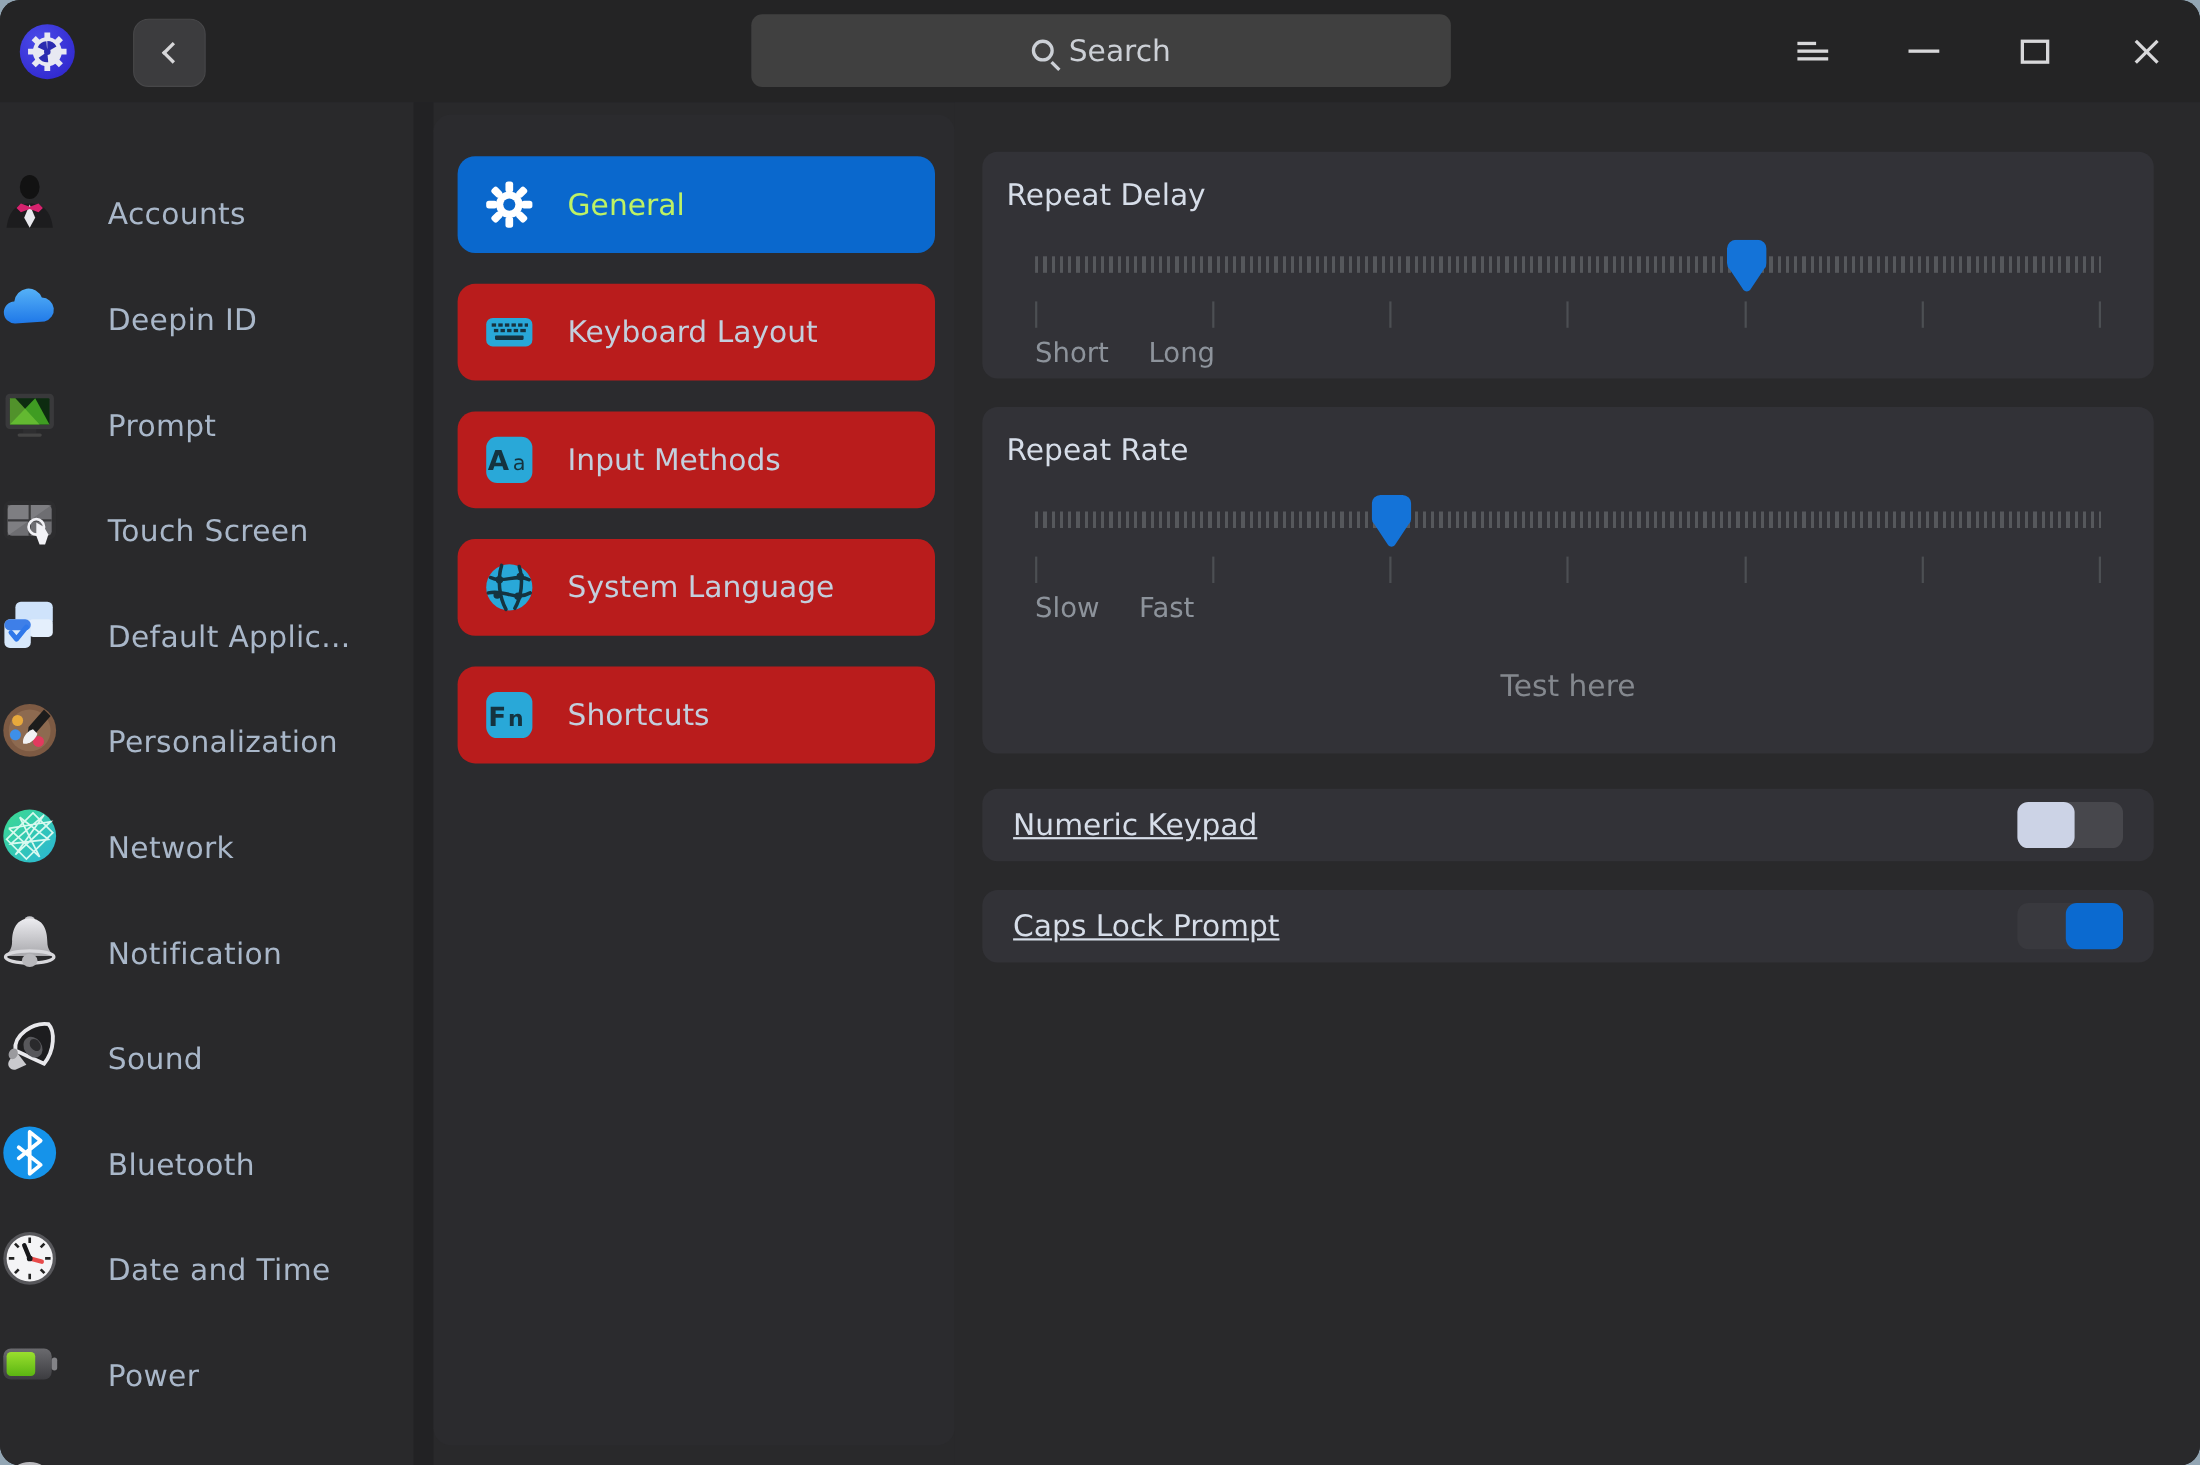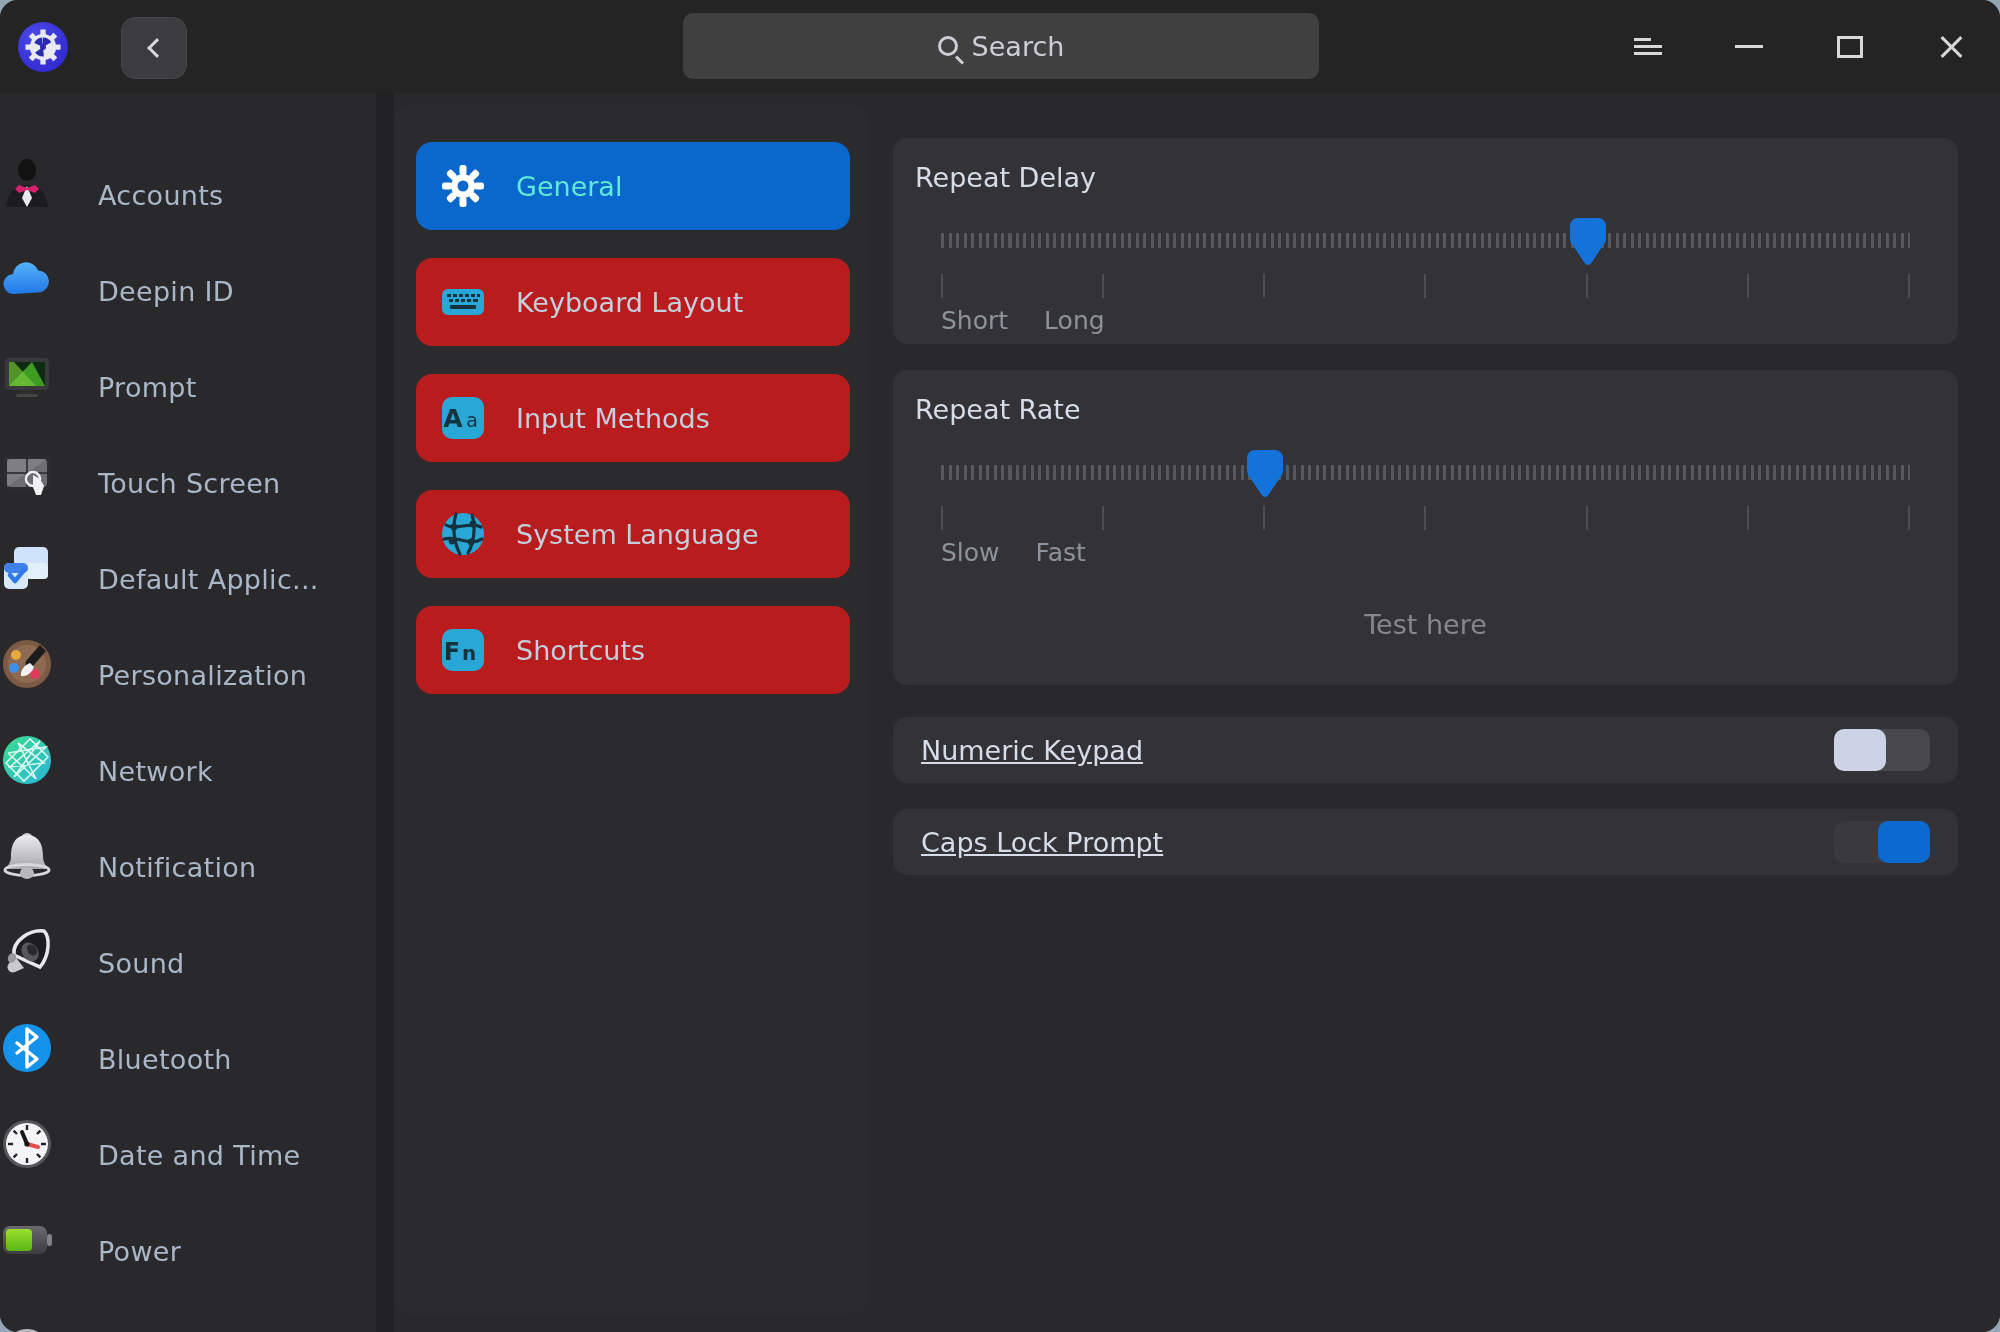--- a/index.html
+++ b/index.html
@@ -37,21 +37,21 @@
   .side-label { margin-left:44px; font-size:27px; color:#a9b7c9; letter-spacing:0.3px; }
   .vdivider { position:absolute; top:93px; left:376px; width:18px; bottom:0; background:#222224; }
 
   
   .midpanel { position:absolute; left:394px; top:104px; width:474px; bottom:18px; background:#2b2b2e; border-radius:16px; padding:38px 20px 0 22px; }
   .nav-item { width:434px; height:88px; border-radius:16px; background:#b91c1c; display:flex; align-items:center; padding-left:24px; margin-bottom:28px; cursor:pointer; }
   .nav-item.active { background:#0a68cd; }
   .nav-icon { width:46px; height:46px; flex:0 0 46px; display:flex; align-items:center; justify-content:center; }
   .nav-icon svg { width:46px; height:46px; }
   .nav-label { margin-left:30px; font-size:27px; color:#c3cfdd; }
-  .nav-item.active .nav-label { color:#5eead4; }
+  .nav-item.active .nav-label { color:#bef264; }
 
   
   .content { position:absolute; left:868px; top:93px; right:0; bottom:0; background:#29292b; }
   .card { margin-left:25px; width:1065px; background:#323237; border-radius:14px; }
   .card.delay { margin-top:45px; height:206px; padding:24px 22px 0; }
   .card.rate  { margin-top:26px; height:315px; padding:24px 22px 0; }
   .card-title { font-size:27px; color:#d6dde8; }
   .slider-zone { margin:40px 26px 0; position:relative; }
   .track { position:relative; height:15px;
            background:repeating-linear-gradient(to right, #56585c 0 3px, transparent 3px 7.5px); }

